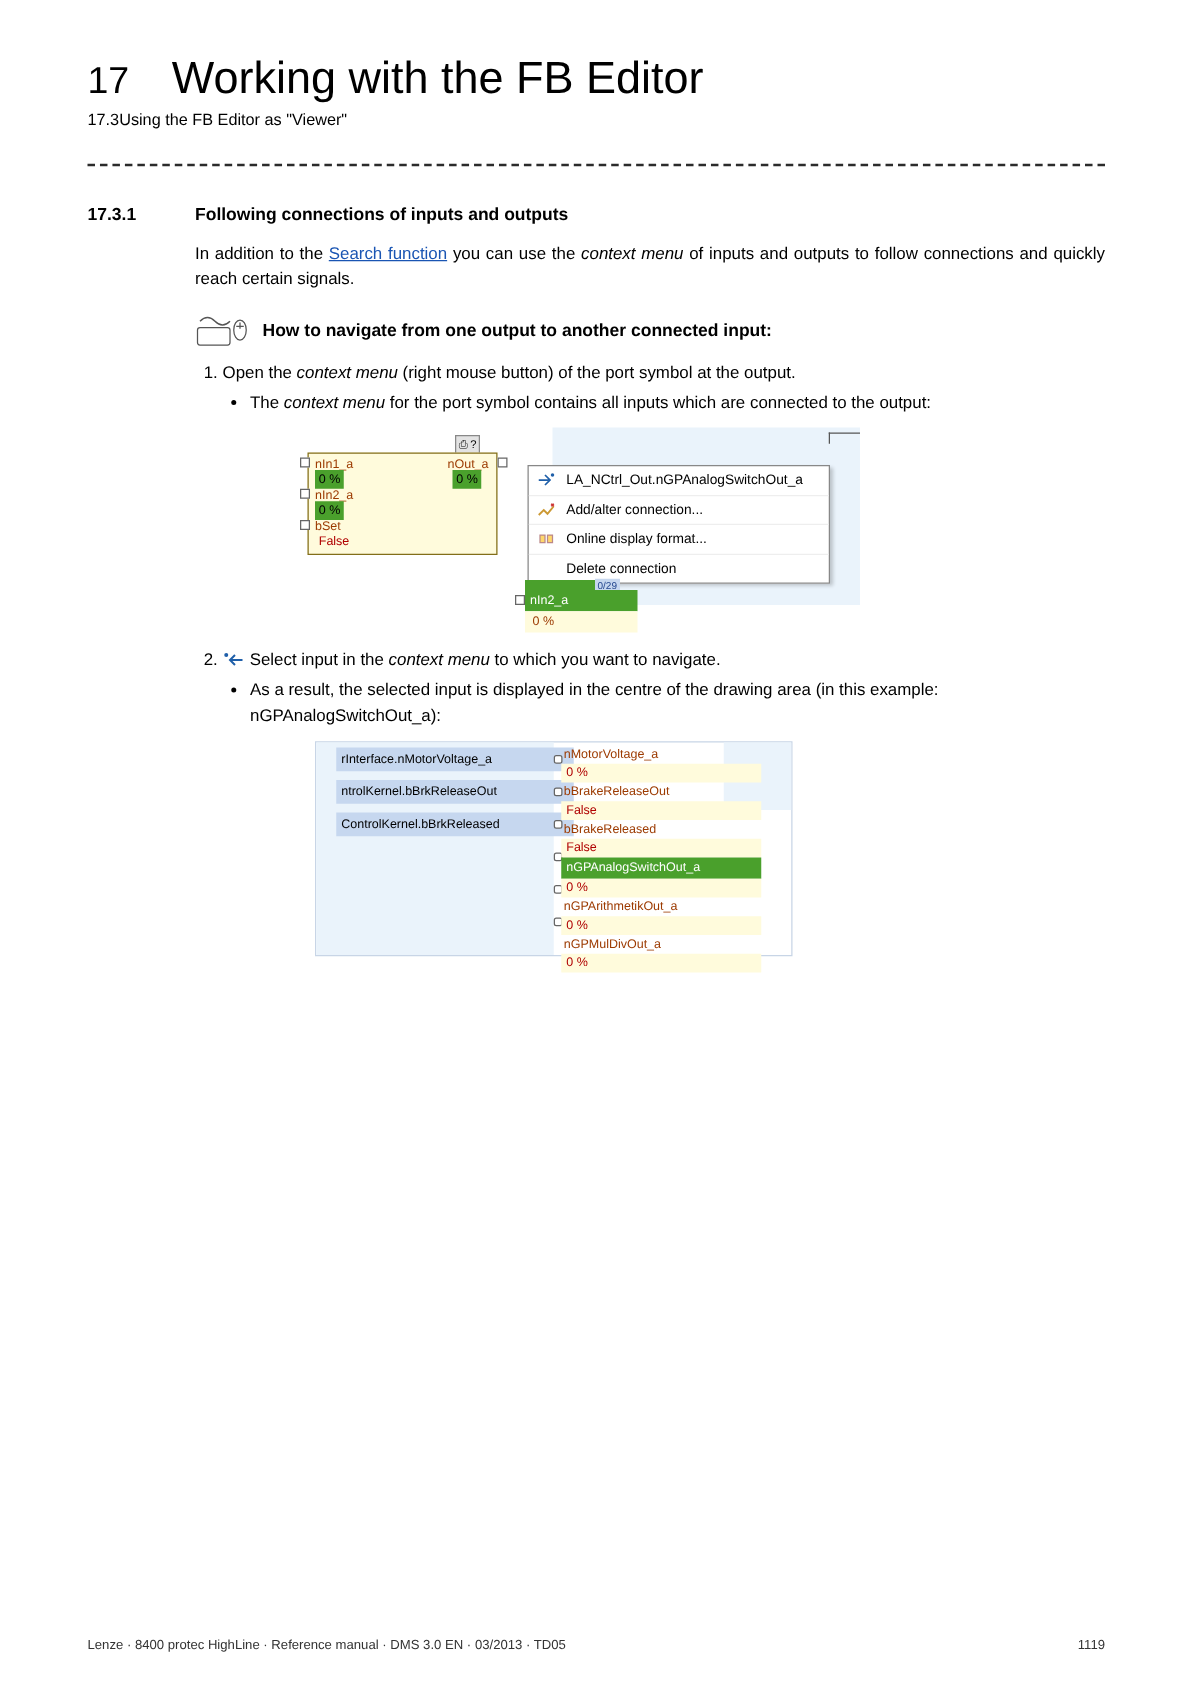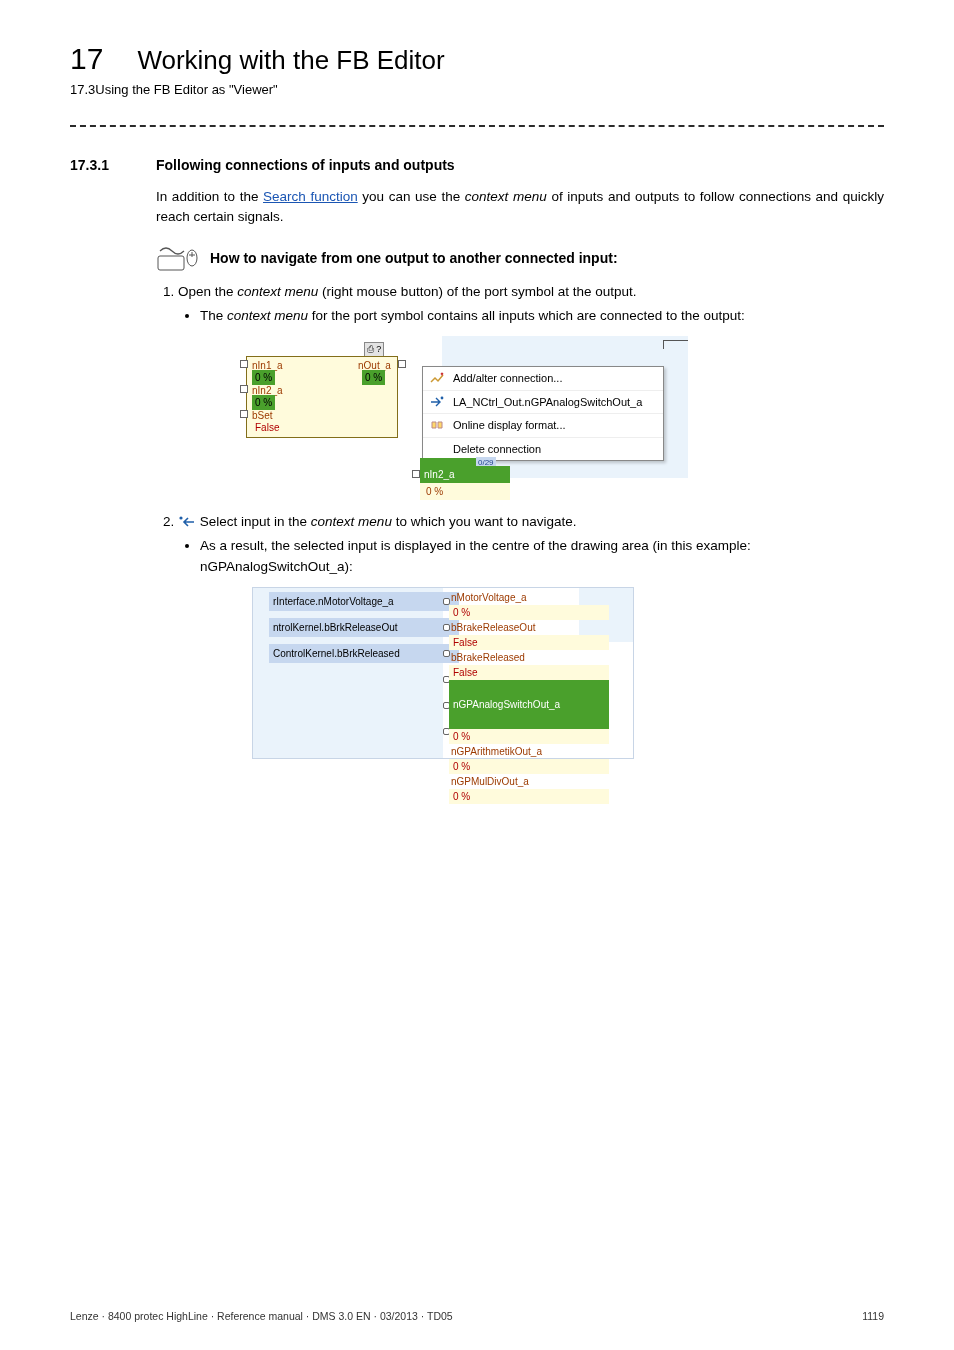--- a/index.html
+++ b/index.html
@@ -21,21 +21,21 @@
     display: flex;
     align-items: baseline;
     gap: 34px;
   }
   .chap-num {
     font-size: 30px;
     font-weight: 400;
     line-height: 1;
   }
   .chap-title {
-    font-size: 26px;
+    font-size: 36px;
     font-weight: 400;
     line-height: 1;
   }
   .subhdr {
     display: flex;
     align-items: baseline;
     margin-top: 8px;
     font-size: 13px;
   }
   .hr {
@@ -251,21 +251,21 @@
   .sig-name { font-size: 10px; color: #9c3a00; padding-left: 2px; }
   .sig-val {
     font-size: 10px;
     background: #fffbdc;
     color: #b00000;
     padding: 0 4px;
     margin-bottom: 0;
   }
   .sig-highlight {
     background: #4aa02c; color: #fff;
-    font-size: 10px; padding: 17px 4px;
+    font-size: 10px; padding: 1px 4px;
   }
   .sig-port-marker {
     position: absolute;
     left: 190px;
     width: 5px; height: 5px;
     border: 1px solid #666;
     background: #fff;
     border-radius: 2px;
   }
 
@@ -356,34 +356,34 @@
             <div class="fb-val redbg" style="left:14px; top:84px;">False</div>
 
             <div class="fb-port" style="left:120px; top:22px;">nOut_a</div>
             <div class="fb-val" style="left:124px; top:34px;">0 %</div>
             <div class="fb-line" style="left:160px; top:24px;"></div>
 
             <div class="ctx-menu">
               <div class="ctx-item">
                 <span class="ctx-ico">
                   <svg viewBox="0 0 16 14">
+                      <path d="M2 7 h8 M7 3 l4 4 -4 4" fill="none" stroke="#1f5fa9" stroke-width="1.4"></path>
+                      <circle cx="13" cy="3" r="1.4" fill="#1f5fa9"></circle>
+                    </svg>
+                </span>
+                <span>LA_NCtrl_Out.nGPAnalogSwitchOut_a</span>
+              </div>
+              <div class="ctx-item">
+                <span class="ctx-ico">
+                  <svg viewBox="0 0 16 14">
                       <path d="M2 11 l4 -4 3 3 5 -6" fill="none" stroke="#c93" stroke-width="1.5"></path>
                       <path d="M12 2 l2 2 m0 -2 l-2 2" stroke="#c33" stroke-width="1.4"></path>
                     </svg>
                 </span>
                 <span>Add/alter connection...</span>
-              </div>
-              <div class="ctx-item">
-                <span class="ctx-ico">
-                  <svg viewBox="0 0 16 14">
-                      <path d="M2 7 h8 M7 3 l4 4 -4 4" fill="none" stroke="#1f5fa9" stroke-width="1.4"></path>
-                      <circle cx="13" cy="3" r="1.4" fill="#1f5fa9"></circle>
-                    </svg>
-                </span>
-                <span>LA_NCtrl_Out.nGPAnalogSwitchOut_a</span>
               </div>
               <div class="ctx-item">
                 <span class="ctx-ico">
                   <svg viewBox="0 0 16 14">
                       <path d="M3 4 h4 v6 h-4 z M9 4 h4 v6 h-4 z" fill="#ffd86b" stroke="#b88"></path>
                     </svg>
                 </span>
                 <span>Online display format...</span>
               </div>
               <div class="ctx-item">

